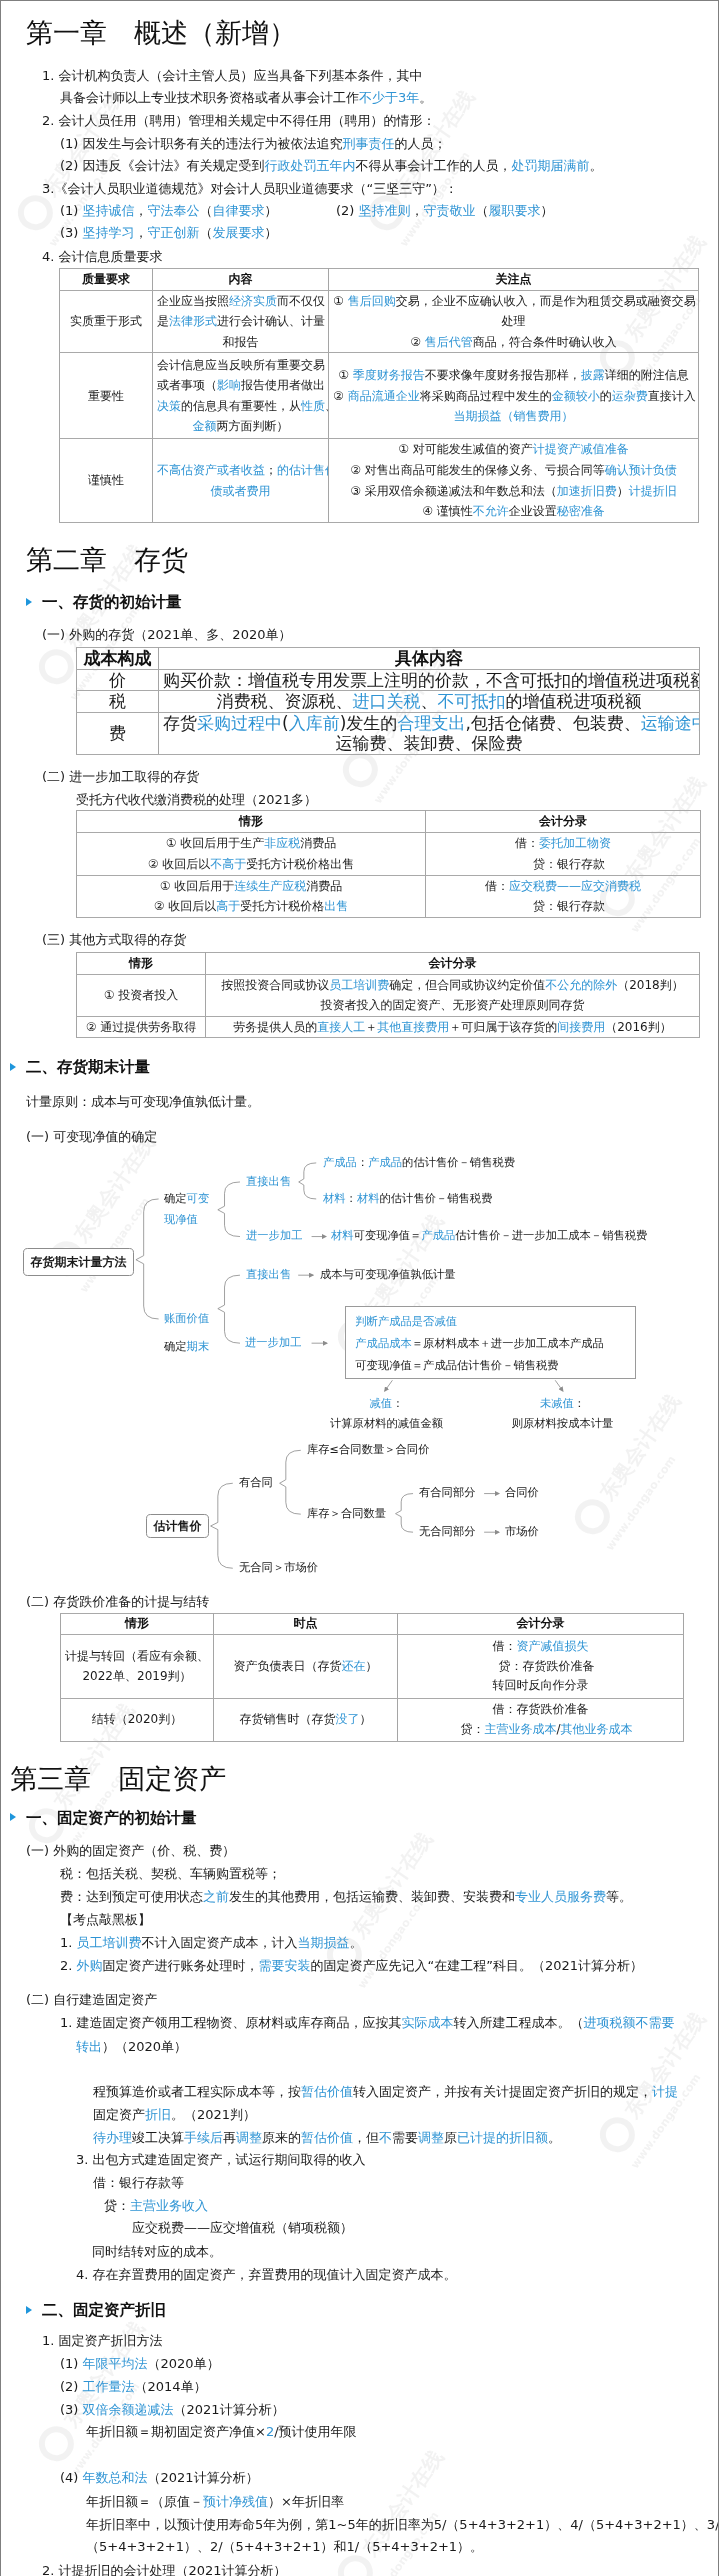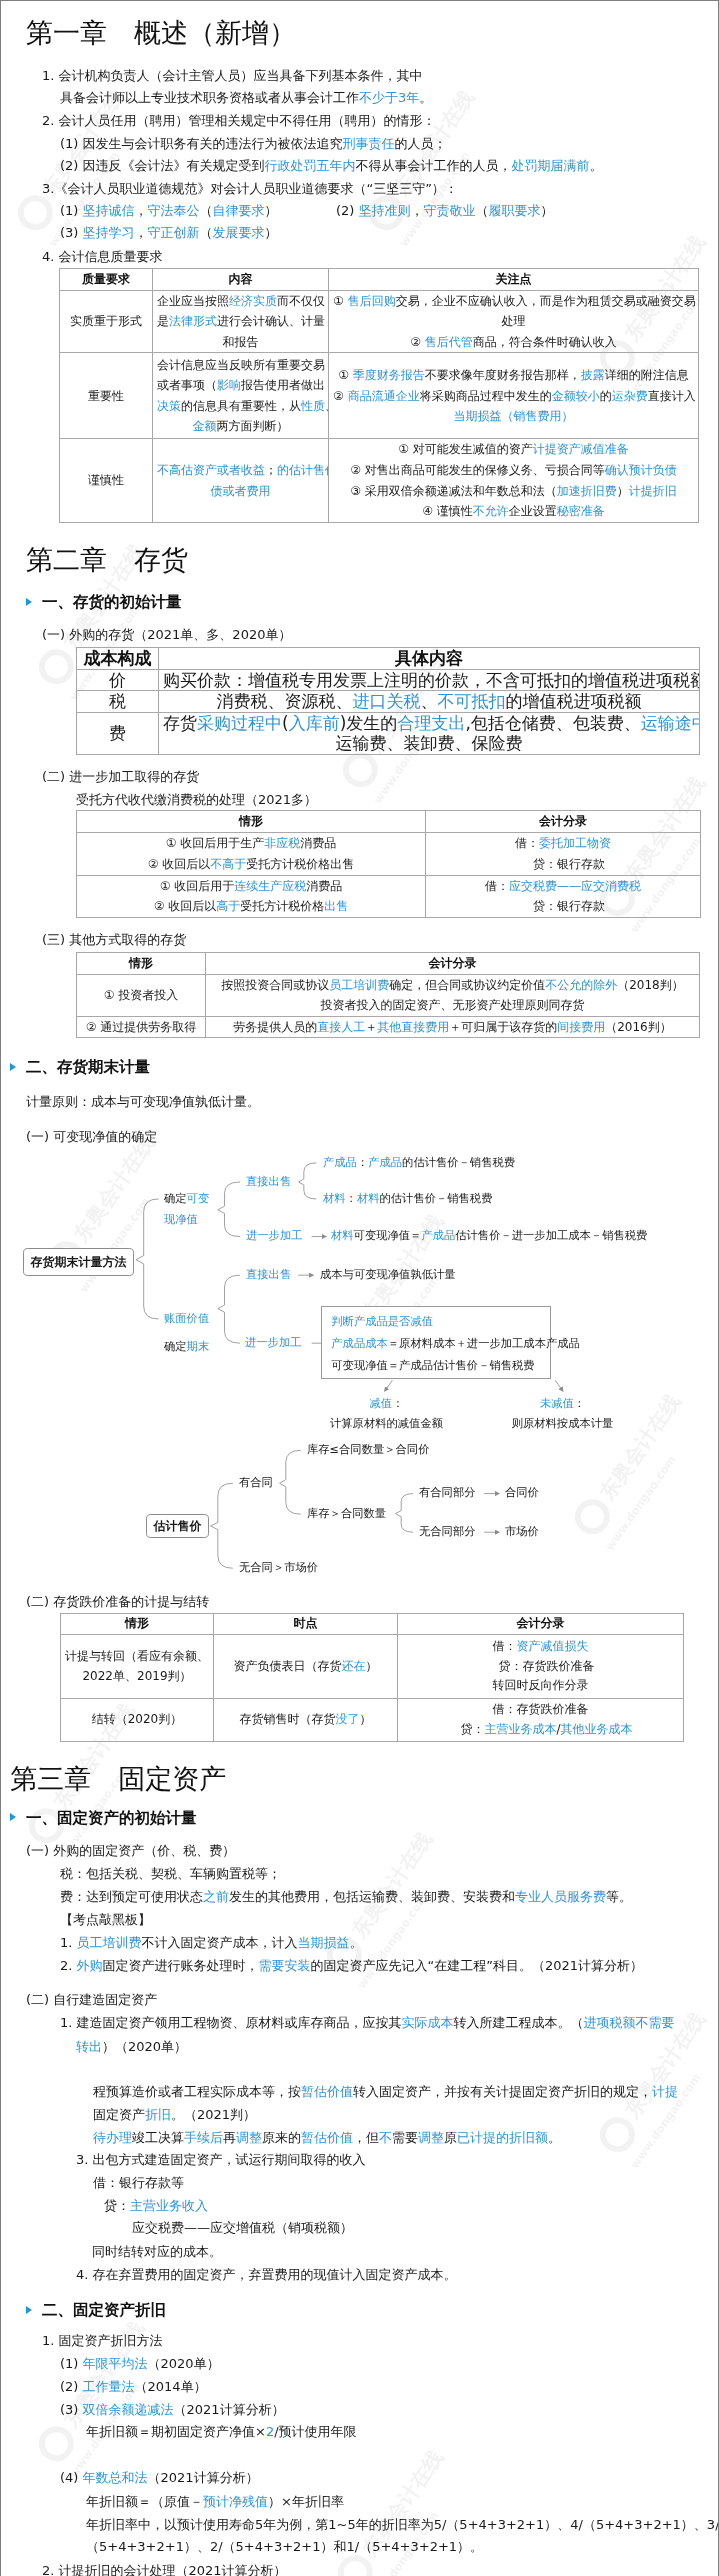--- a/index.html
+++ b/index.html
@@ -252,21 +252,21 @@
   <div class="dg" style="left:245px;top:1174px"><span class="hl">直接出售</span></div>
   <div class="dg" style="left:322px;top:1155px"><span class="hl">产成品</span>：<span class="hl">产成品</span>的估计售价－销售税费</div>
   <div class="dg" style="left:322px;top:1191px"><span class="hl">材料</span>：<span class="hl">材料</span>的估计售价－销售税费</div>
   <div class="dg" style="left:245px;top:1228px"><span class="hl">进一步加工</span></div>
   <div class="dg" style="left:330px;top:1228px"><span class="hl">材料</span>可变现净值＝<span class="hl">产成品</span>估计售价－进一步加工成本－销售税费</div>
   <div class="dg" style="left:245px;top:1267px"><span class="hl">直接出售</span></div>
   <div class="dg" style="left:319px;top:1267px">成本与可变现净值孰低计量</div>
   <div class="dg" style="left:163px;top:1339px">确定<span class="hl">期末</span></div>
   <div class="dg" style="left:163px;top:1311px"><span class="hl">账面价值</span></div>
   <div class="dg" style="left:244px;top:1335px"><span class="hl">进一步加工</span></div>
-  <div class="judge-box" style="left:320px;top:1305px;width:230px;height:73px">
+  <div class="judge-box" style="left:344px;top:1305px;width:291px;height:73px">
     <div class="bl" style="top:8.2px"><span class="hl">判断产成品是否减值</span></div>
     <div class="bl" style="top:30px"><span class="hl">产成品成本</span>＝原材料成本＋进一步加工成本产成品</div>
     <div class="bl" style="top:52px">可变现净值＝产成品估计售价－销售税费</div>
   </div>
   <div class="dg ctr" style="left:308px;top:1396px"><span class="hl">减值</span>：</div>
   <div class="dg ctr" style="left:308px;top:1416px">计算原材料的减值金额</div>
   <div class="dg ctr" style="left:484px;top:1396px"><span class="hl">未减值</span>：</div>
   <div class="dg ctr" style="left:484px;top:1416px">则原材料按成本计量</div>
 
   <div class="node" style="left:145px;top:1513px;width:63px;height:24px">估计售价</div>

